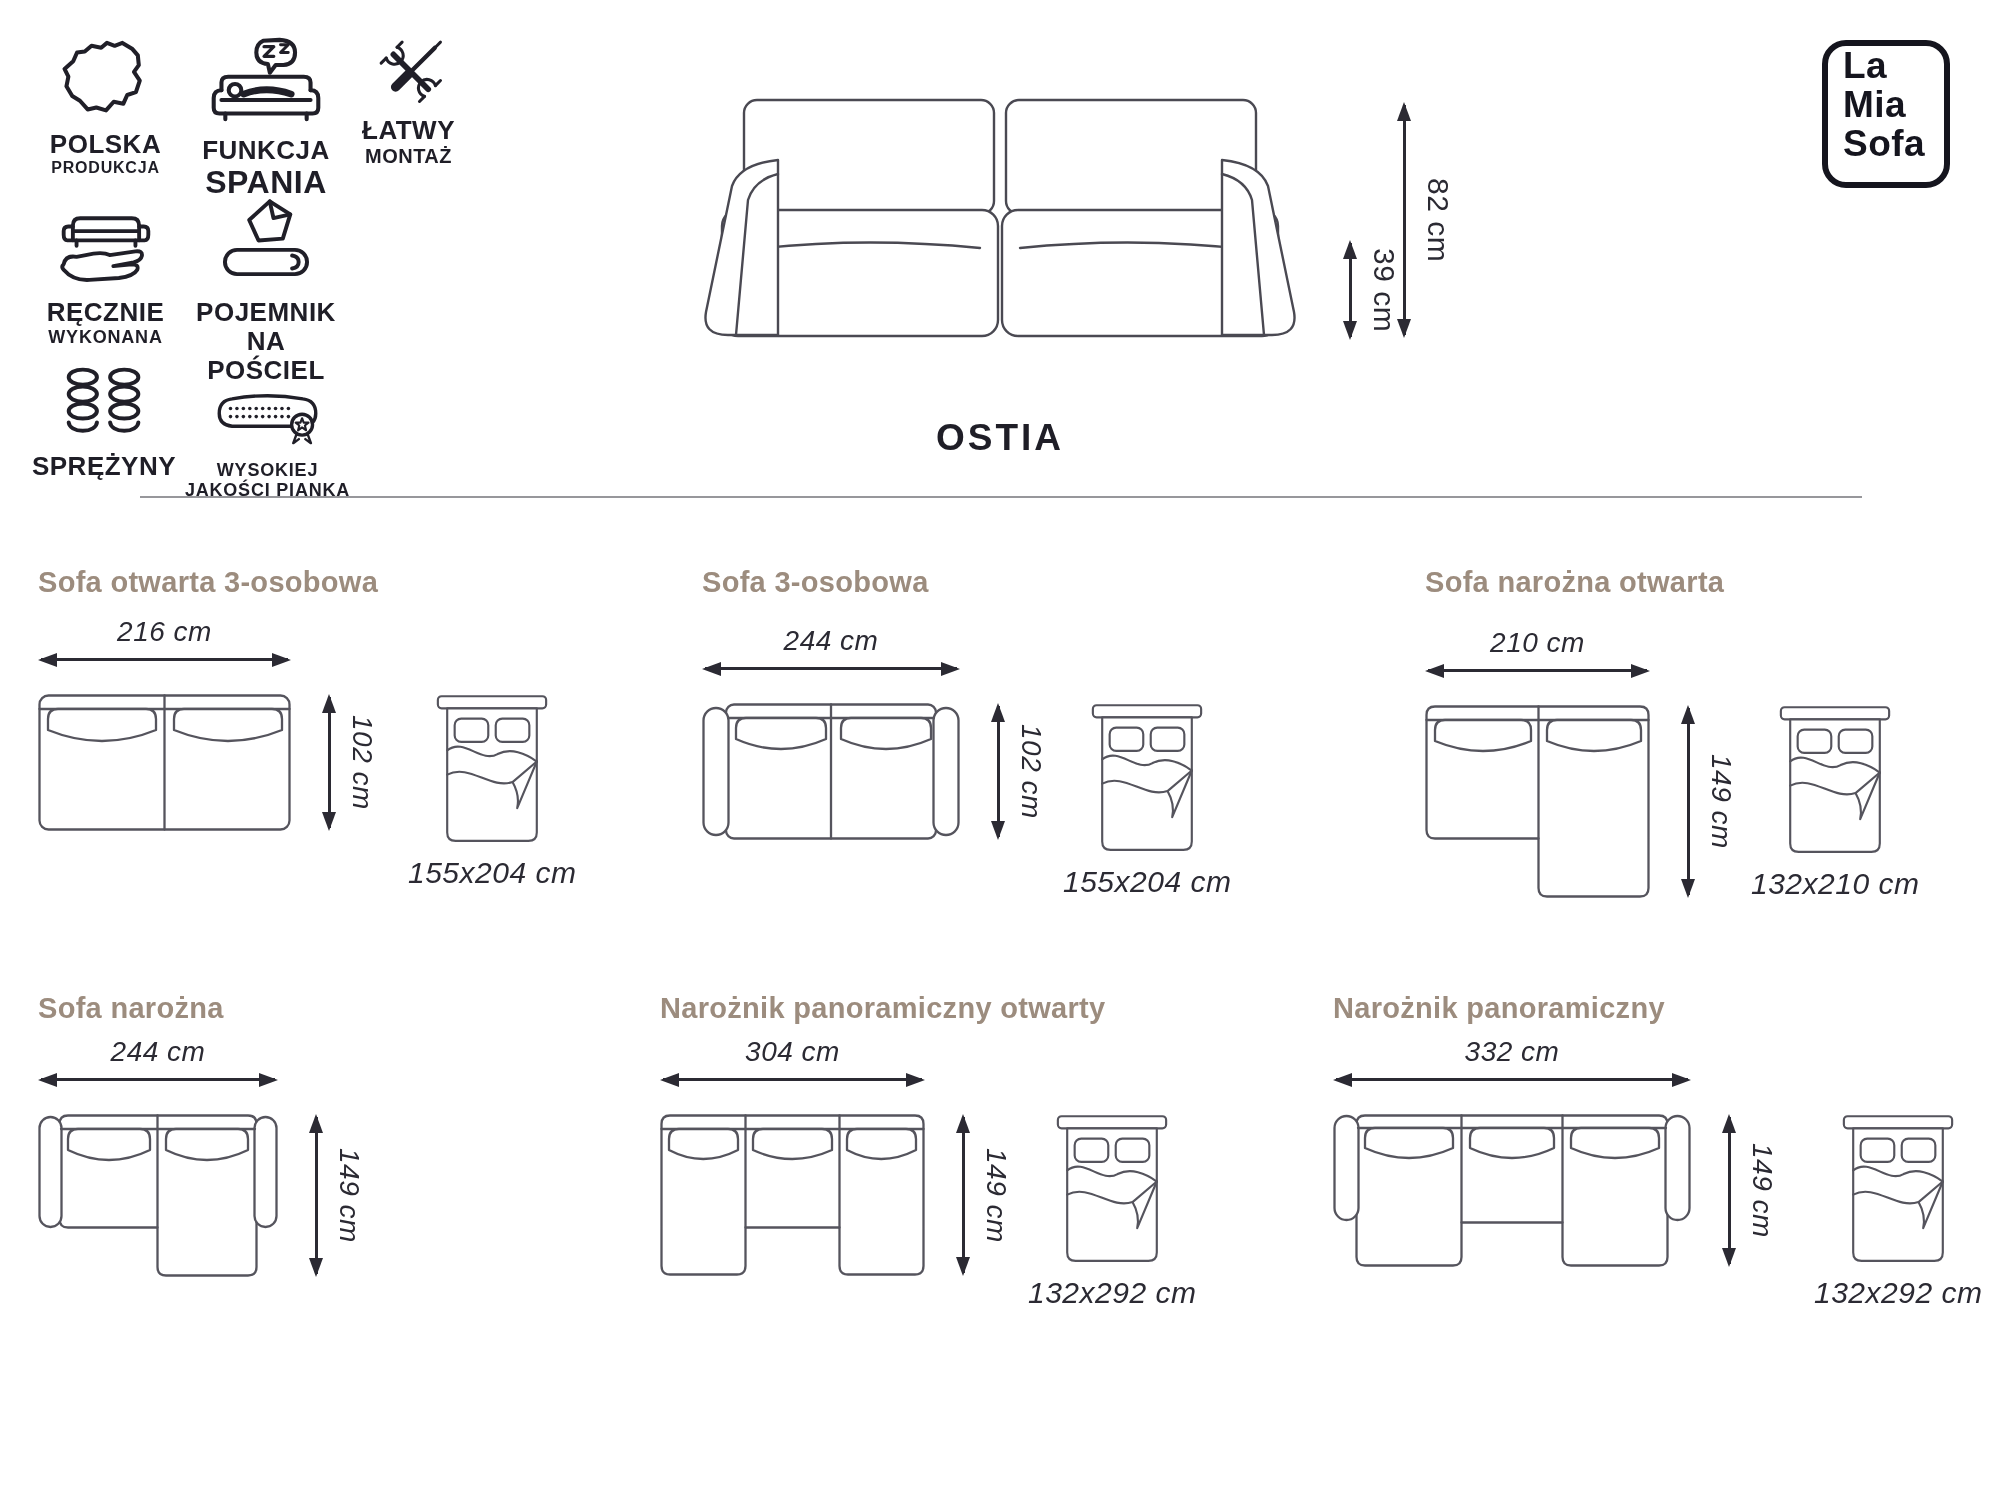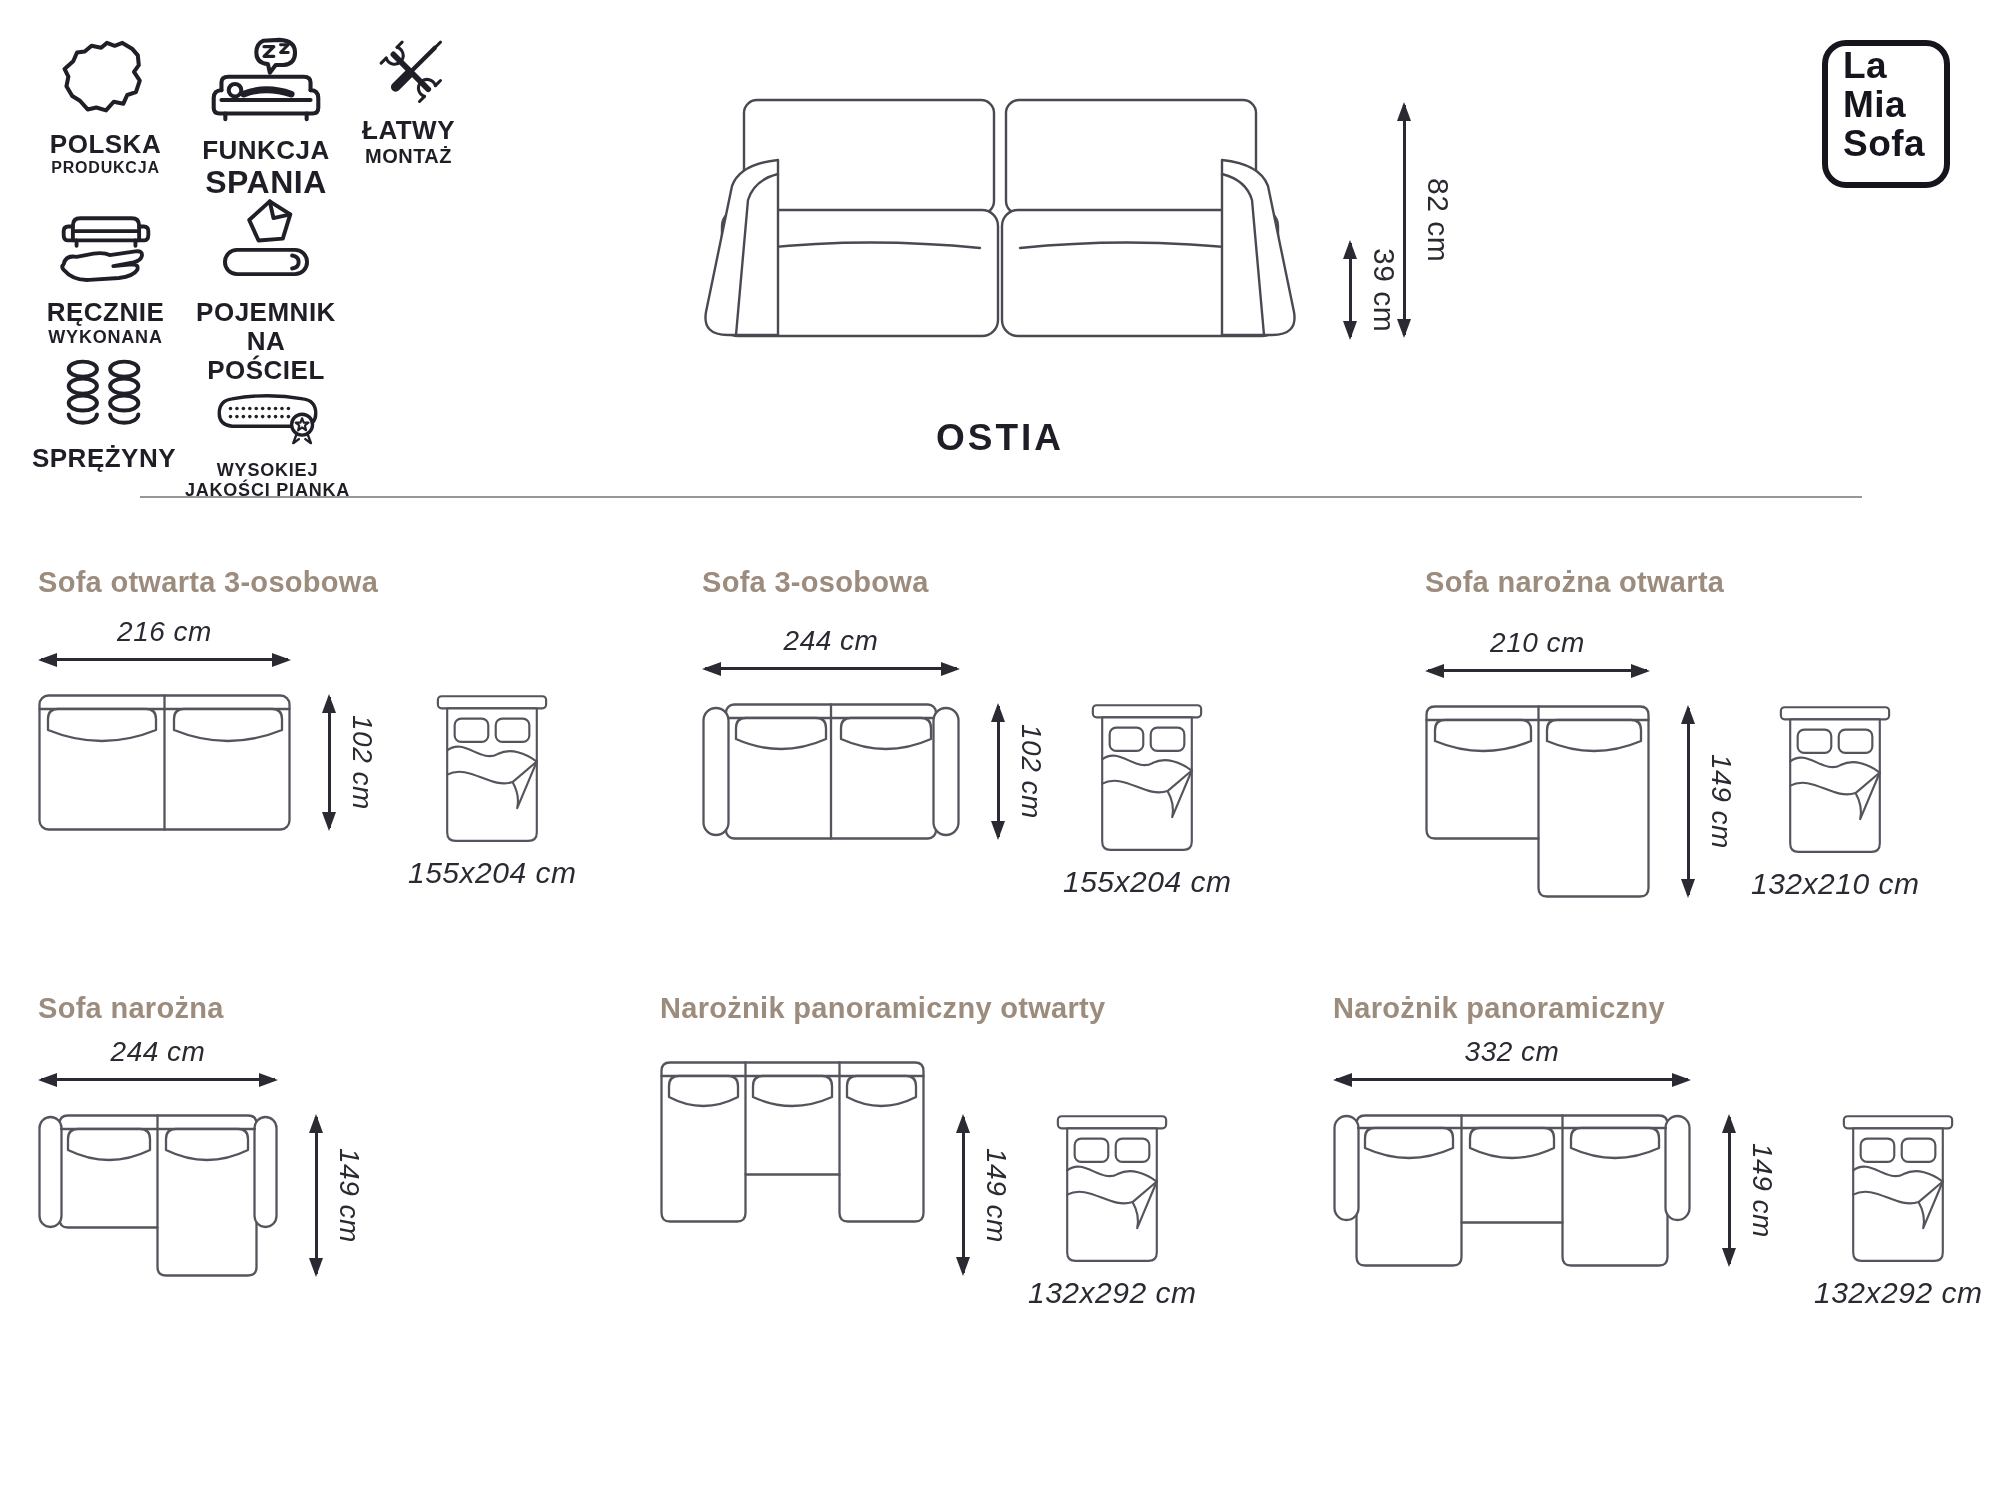--- a/index.html
+++ b/index.html
@@ -136,21 +136,21 @@
     <path d="M64,10 L68,28 L86,24" fill="none"></path>
     <rect x="16" y="62" width="88" height="26" rx="13"></rect>
     <path d="M88,68 Q95,69 95,75 Q95,81 88,82" fill="none"></path>
   </svg>
   <div class="f-labels">
     <div class="fs-lg">POJEMNIK</div>
     <div class="fs-lg">NA POŚCIEL</div>
   </div>
 </div>
 
-<div class="feature" style="left:24px;top:356px;width:160px">
+<div class="feature" style="left:24px;top:364px;width:160px">
   <svg width="100" height="80" viewBox="0 0 105 85">
     <ellipse cx="30" cy="14" rx="15" ry="8"></ellipse>
     <ellipse cx="30" cy="32" rx="15" ry="8"></ellipse>
     <ellipse cx="30" cy="50" rx="15" ry="8"></ellipse>
     <path d="M15,62 A15,9 0 0 0 45,62" fill="none"></path>
     <ellipse cx="74" cy="14" rx="15" ry="8"></ellipse>
     <ellipse cx="74" cy="32" rx="15" ry="8"></ellipse>
     <ellipse cx="74" cy="50" rx="15" ry="8"></ellipse>
     <path d="M59,62 A15,9 0 0 0 89,62" fill="none"></path>
   </svg>
@@ -357,20 +357,26 @@
         </div>
       <div class="vlabel">149 cm</div>
     </div>
   </div>
 </section>
 
 <section class="config" style="left:660px;top:992px">
   <h2 class="config-title" style="margin-bottom:10px">Narożnik panoramiczny otwarty</h2>
   <div class="config-body">
     <div class="sofa-col" style="width:265px">
+      <div class="dim-h">
+        <div class="dim-label">304 cm</div>
+        <div class="arrow-h">
+            <div class="line"></div>
+          </div>
+      </div>
       <svg class="sofa-top" width="265" height="162" viewBox="0 0 265 162">
         <path d="M10,1.5 L255,1.5 Q263.5,1.5 263.5,10 L263.5,152 Q263.5,160.5 255,160.5 L188,160.5 Q179.5,160.5 179.5,152 L179.5,113.5 L85.5,113.5 L85.5,152 Q85.5,160.5 77,160.5 L10,160.5 Q1.5,160.5 1.5,152 L1.5,10 Q1.5,1.5 10,1.5 Z"></path>
         <line x1="85.5" y1="1.5" x2="85.5" y2="113.5"></line>
         <line x1="179.5" y1="1.5" x2="179.5" y2="113.5"></line>
         <line x1="1.5" y1="15" x2="263.5" y2="15"></line>
         <path d="M9,25 Q9,15 19,15 L68,15 Q78,15 78,25 L78,36 Q43,54 9,36 Z"></path>
         <path d="M93,25 Q93,15 103,15 L162,15 Q172,15 172,25 L172,36 Q132,54 93,36 Z"></path>
         <path d="M187,25 Q187,15 197,15 L246,15 Q256,15 256,25 L256,36 Q221,54 187,36 Z"></path>
       </svg>
     </div>

